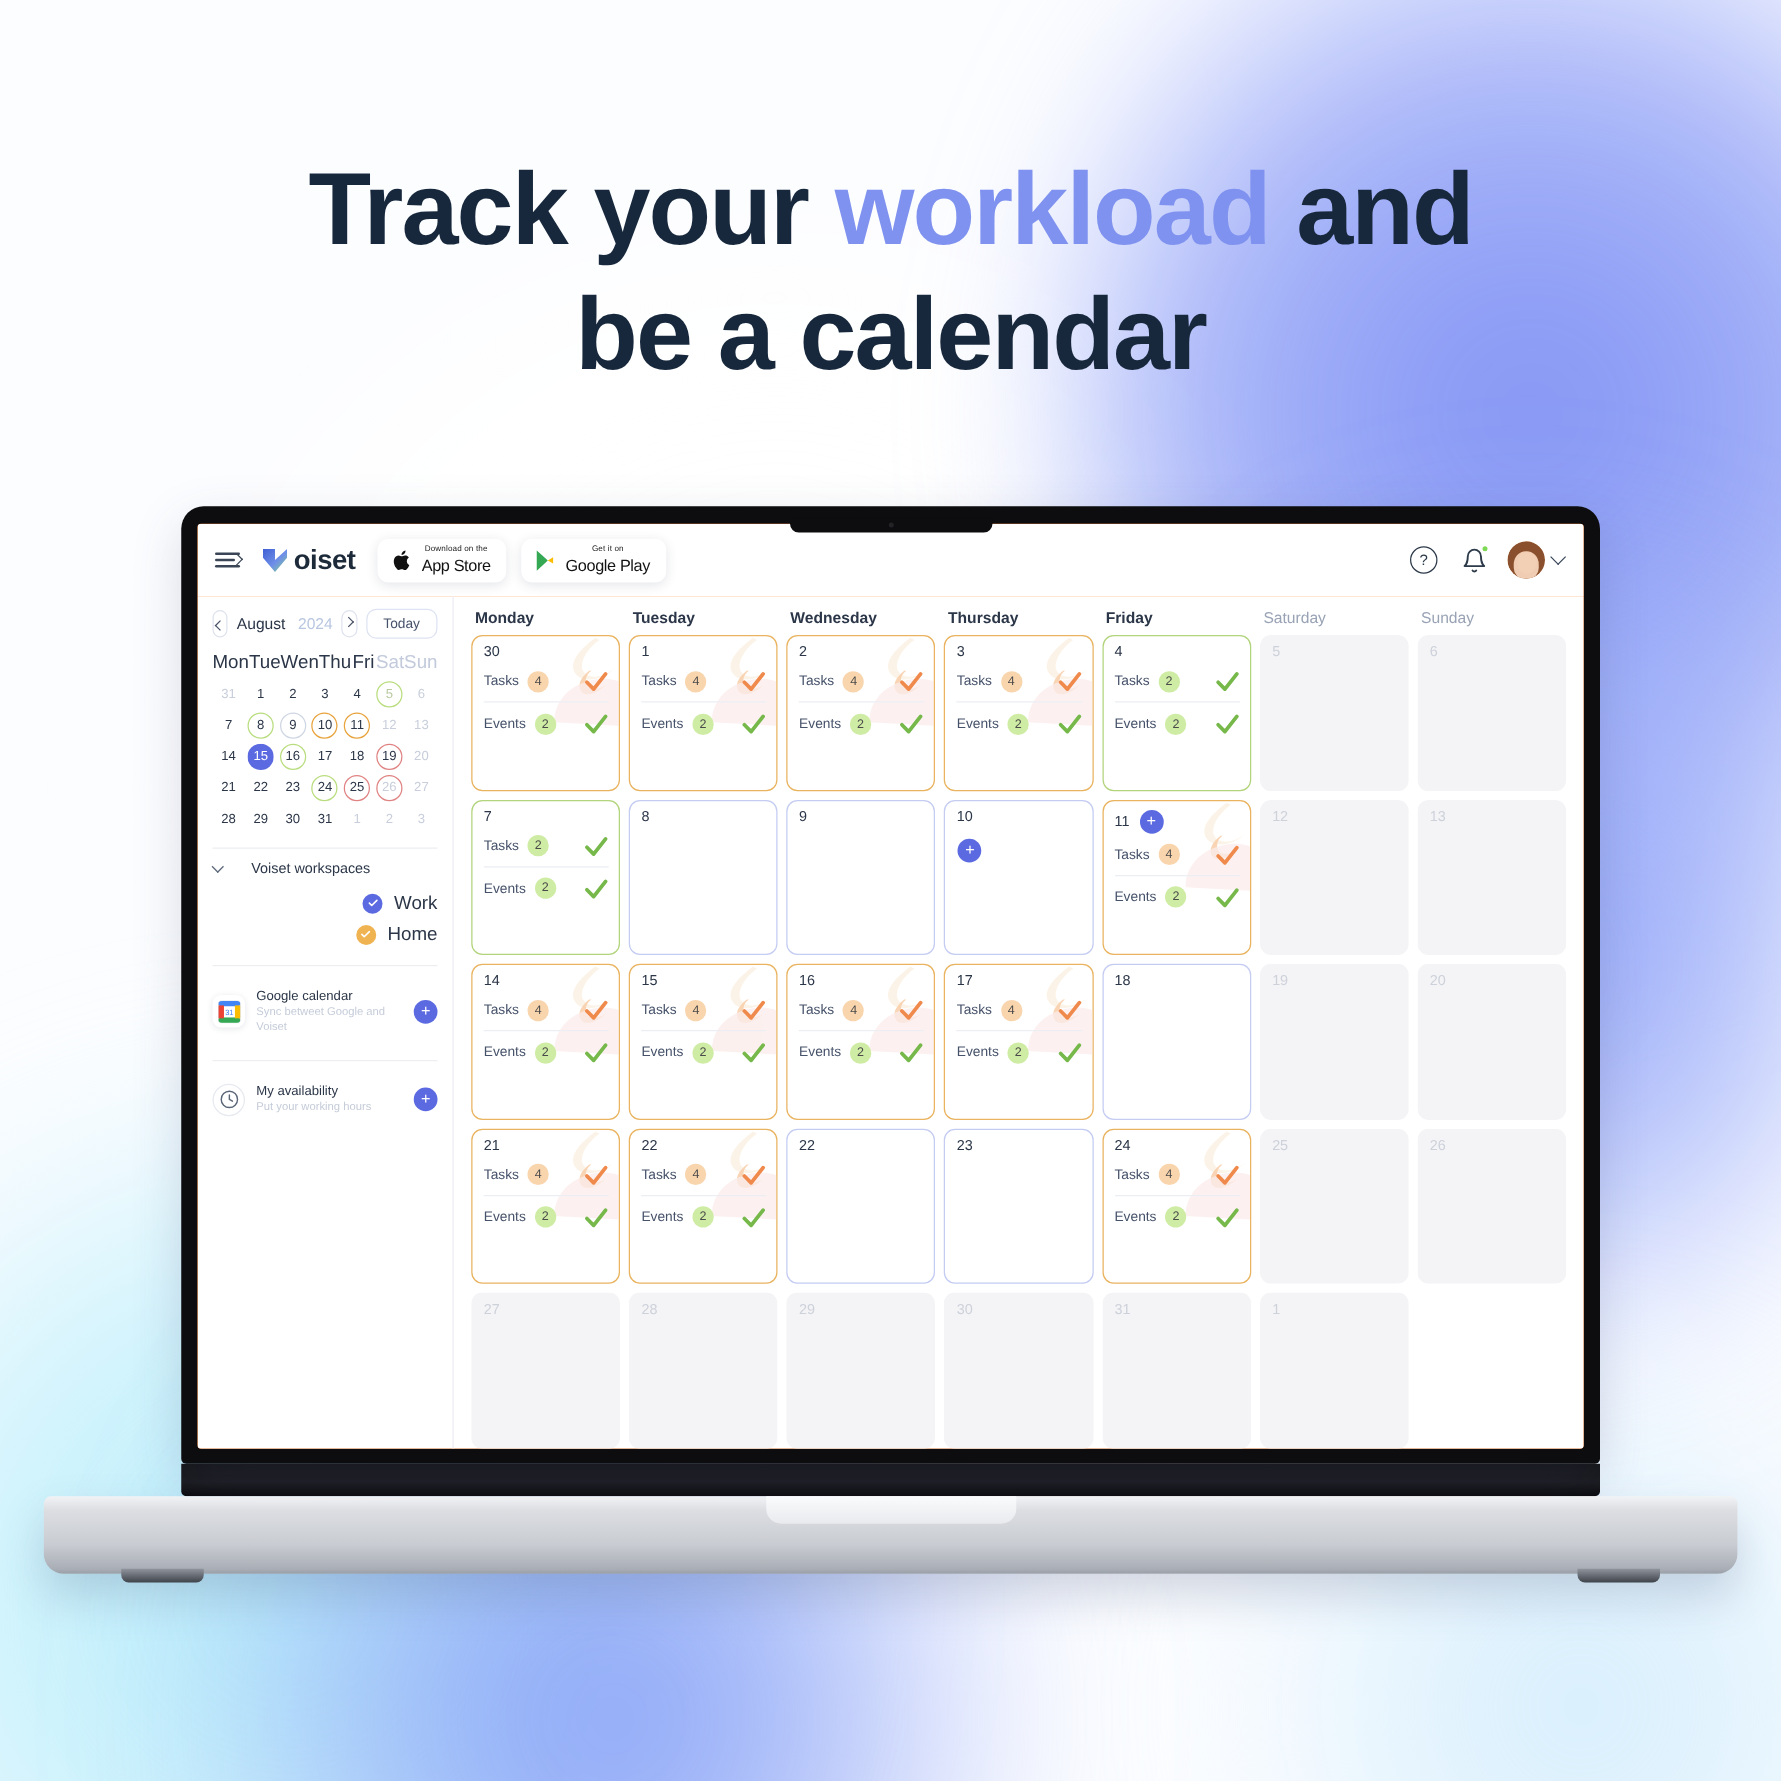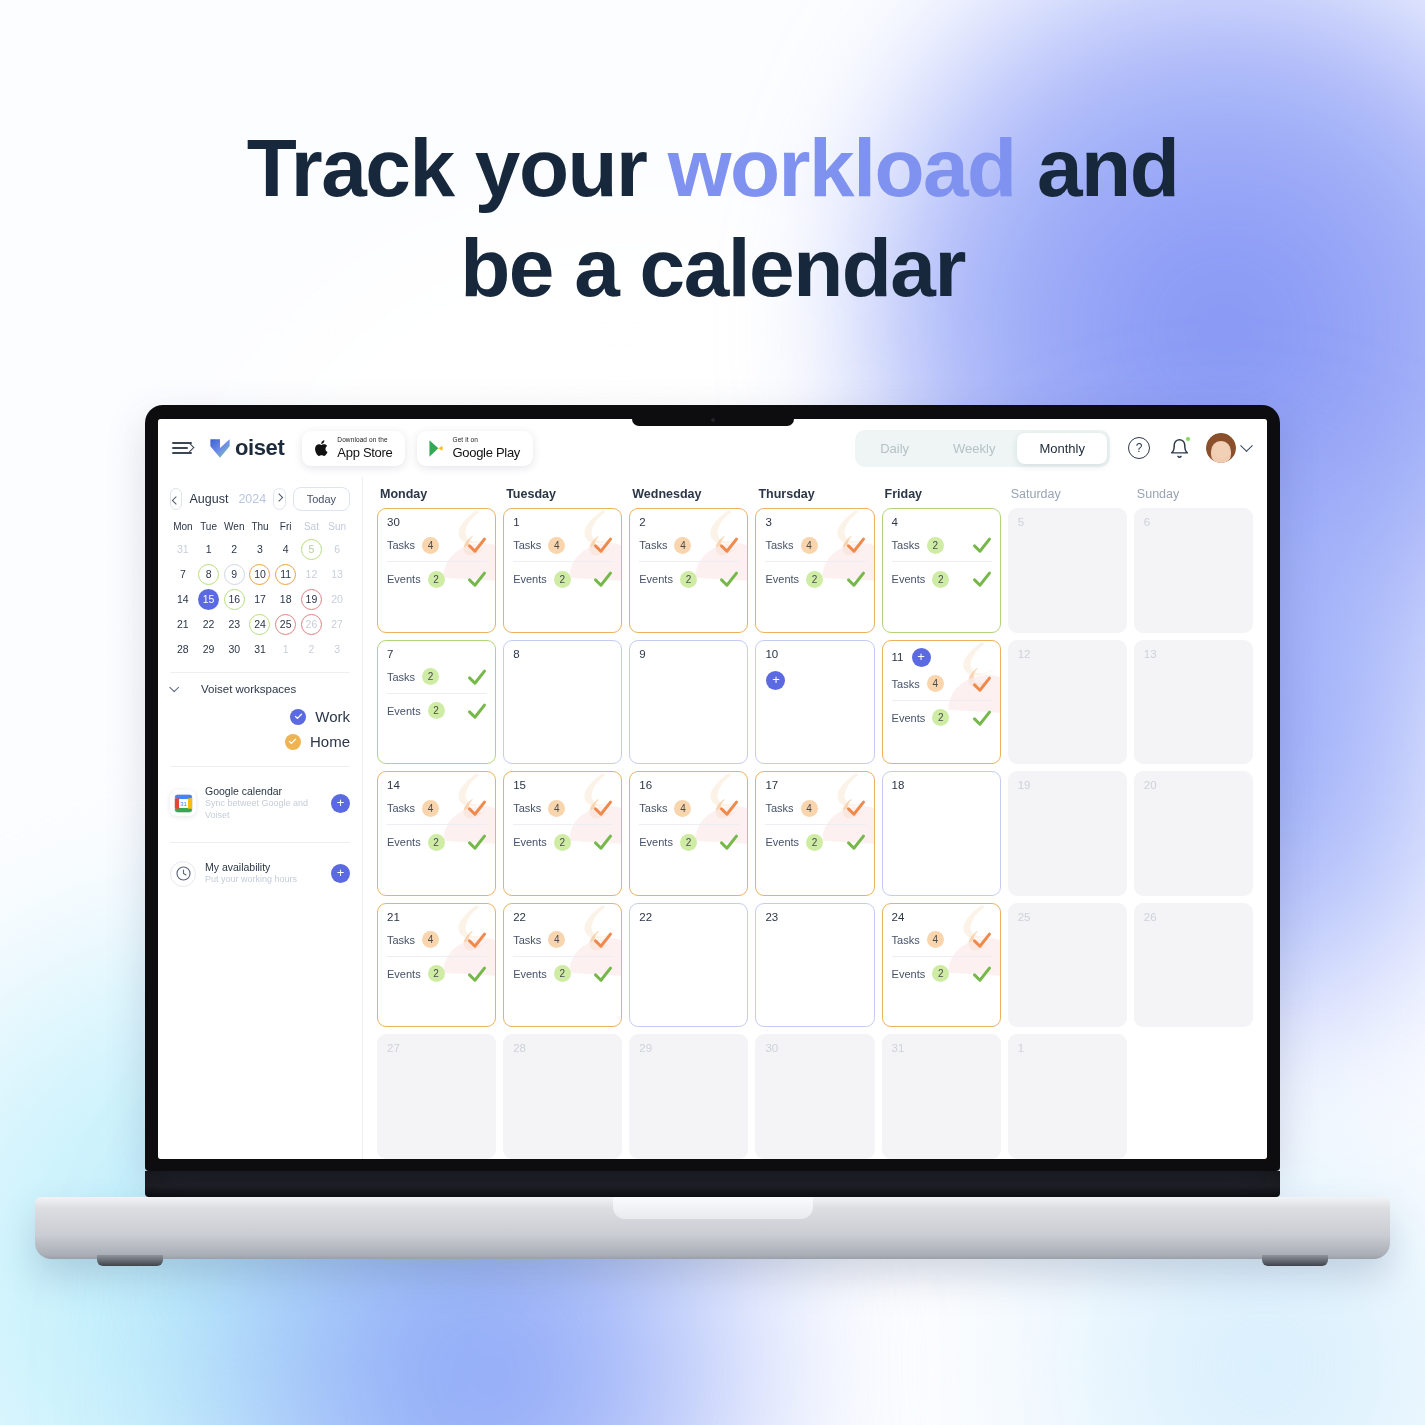--- a/index.html
+++ b/index.html
@@ -106,21 +106,21 @@
   .logo-mark { width:28px; height:28px; }
   .logo-txt { font-size:22px; font-weight:700; color:#1d2a3a; letter-spacing:-.4px; }
 
   .store-btn {
     display:flex; align-items:center; gap:7px;
     background:#fff; border-radius:9px; padding:6px 13px 6px 11px;
     box-shadow: 0 2px 9px rgba(40,50,80,.13);
     margin-right:12px; cursor:pointer; height:35px;
   }
   .store-btn .glyph { width:17px; height:19px; display:flex; align-items:center; justify-content:center; }
-  .store-lines { display:flex; flex-direction:column; line-height:1; }
+  .store-lines { display:flex; flex-direction:column; line-height:1;align-items:center; }
   .store-small { font-size:6.5px; color:#1b1b1b; letter-spacing:.1px; margin-bottom:2px; }
   .store-big { font-size:13px; color:#121212; font-weight:500; letter-spacing:-.3px; }
 
   .topbar-spacer { flex:1; }
 
   .viewtabs {
     display:flex; align-items:center; background:#eef5f4; border-radius:10px; padding:3px;
     margin-right:16px;
   }
   .viewtab {
@@ -166,21 +166,21 @@
   .nav-sq.prev .ar { transform:rotate(-135deg) translate(-1px,-1px); }
   .nav-sq.next .ar { transform:rotate(45deg) translate(-1px,-1px); }
   .mon { font-size:12.5px; color:#2b3648; }
   .yr  { font-size:12.5px; color:#b8c6e0; margin-left:3px; }
   .today-btn {
     margin-left:auto; border:1px solid #dde3f2; border-radius:8px; background:#fff;
     font-size:11px; color:#46526a; padding:5px 13px; cursor:pointer;
   }
 
   .mini-grid { display:grid; grid-template-columns:repeat(7,1fr); row-gap:3px; }
-  .mini-dow { font-size:10px; color:#2b3648; text-align:center; padding-bottom:6px; }
+  .mini-dow { font-size:15px; color:#2b3648; text-align:center; padding-bottom:6px; }
   .mini-dow.wk { color:#c2cadb; }
   .mini-cell { height:22px; display:flex; align-items:center; justify-content:center; }
   .md {
     width:21px; height:21px; border-radius:50%; font-size:10.5px;
     display:flex; align-items:center; justify-content:center; color:#2b3648; cursor:pointer;
     border:1.4px solid transparent;
   }
   .md.dim   { color:#c8cedb; }
   .md.sel   { background:#5b6ae0; color:#fff; }
   .md.rgreen  { border-color:#b9dd7e; }
@@ -343,25 +343,20 @@
             </svg>
           </span>
           <span class="store-lines">
             <span class="store-small">Get it on</span>
             <span class="store-big">Google Play</span>
           </span>
         </div>
 
         <div class="topbar-spacer"></div>
 
-        <div class="viewtabs">
-          <div class="viewtab">Daily</div>
-          <div class="viewtab">Weekly</div>
-          <div class="viewtab active">Monthly</div>
-        </div>
 
         <div class="icon-btn">
           <div class="help-circle">?</div>
         </div>
 
         <div class="icon-btn">
           <svg viewBox="0 0 24 24" width="21" height="21" fill="none" stroke="#2d3a4a" stroke-width="1.7" stroke-linecap="round" stroke-linejoin="round">
             <path d="M18 8A6 6 0 0 0 6 8c0 7-3 9-3 9h18s-3-2-3-9"></path>
             <path d="M13.7 21a2 2 0 0 1-3.4 0"></path>
           </svg>

